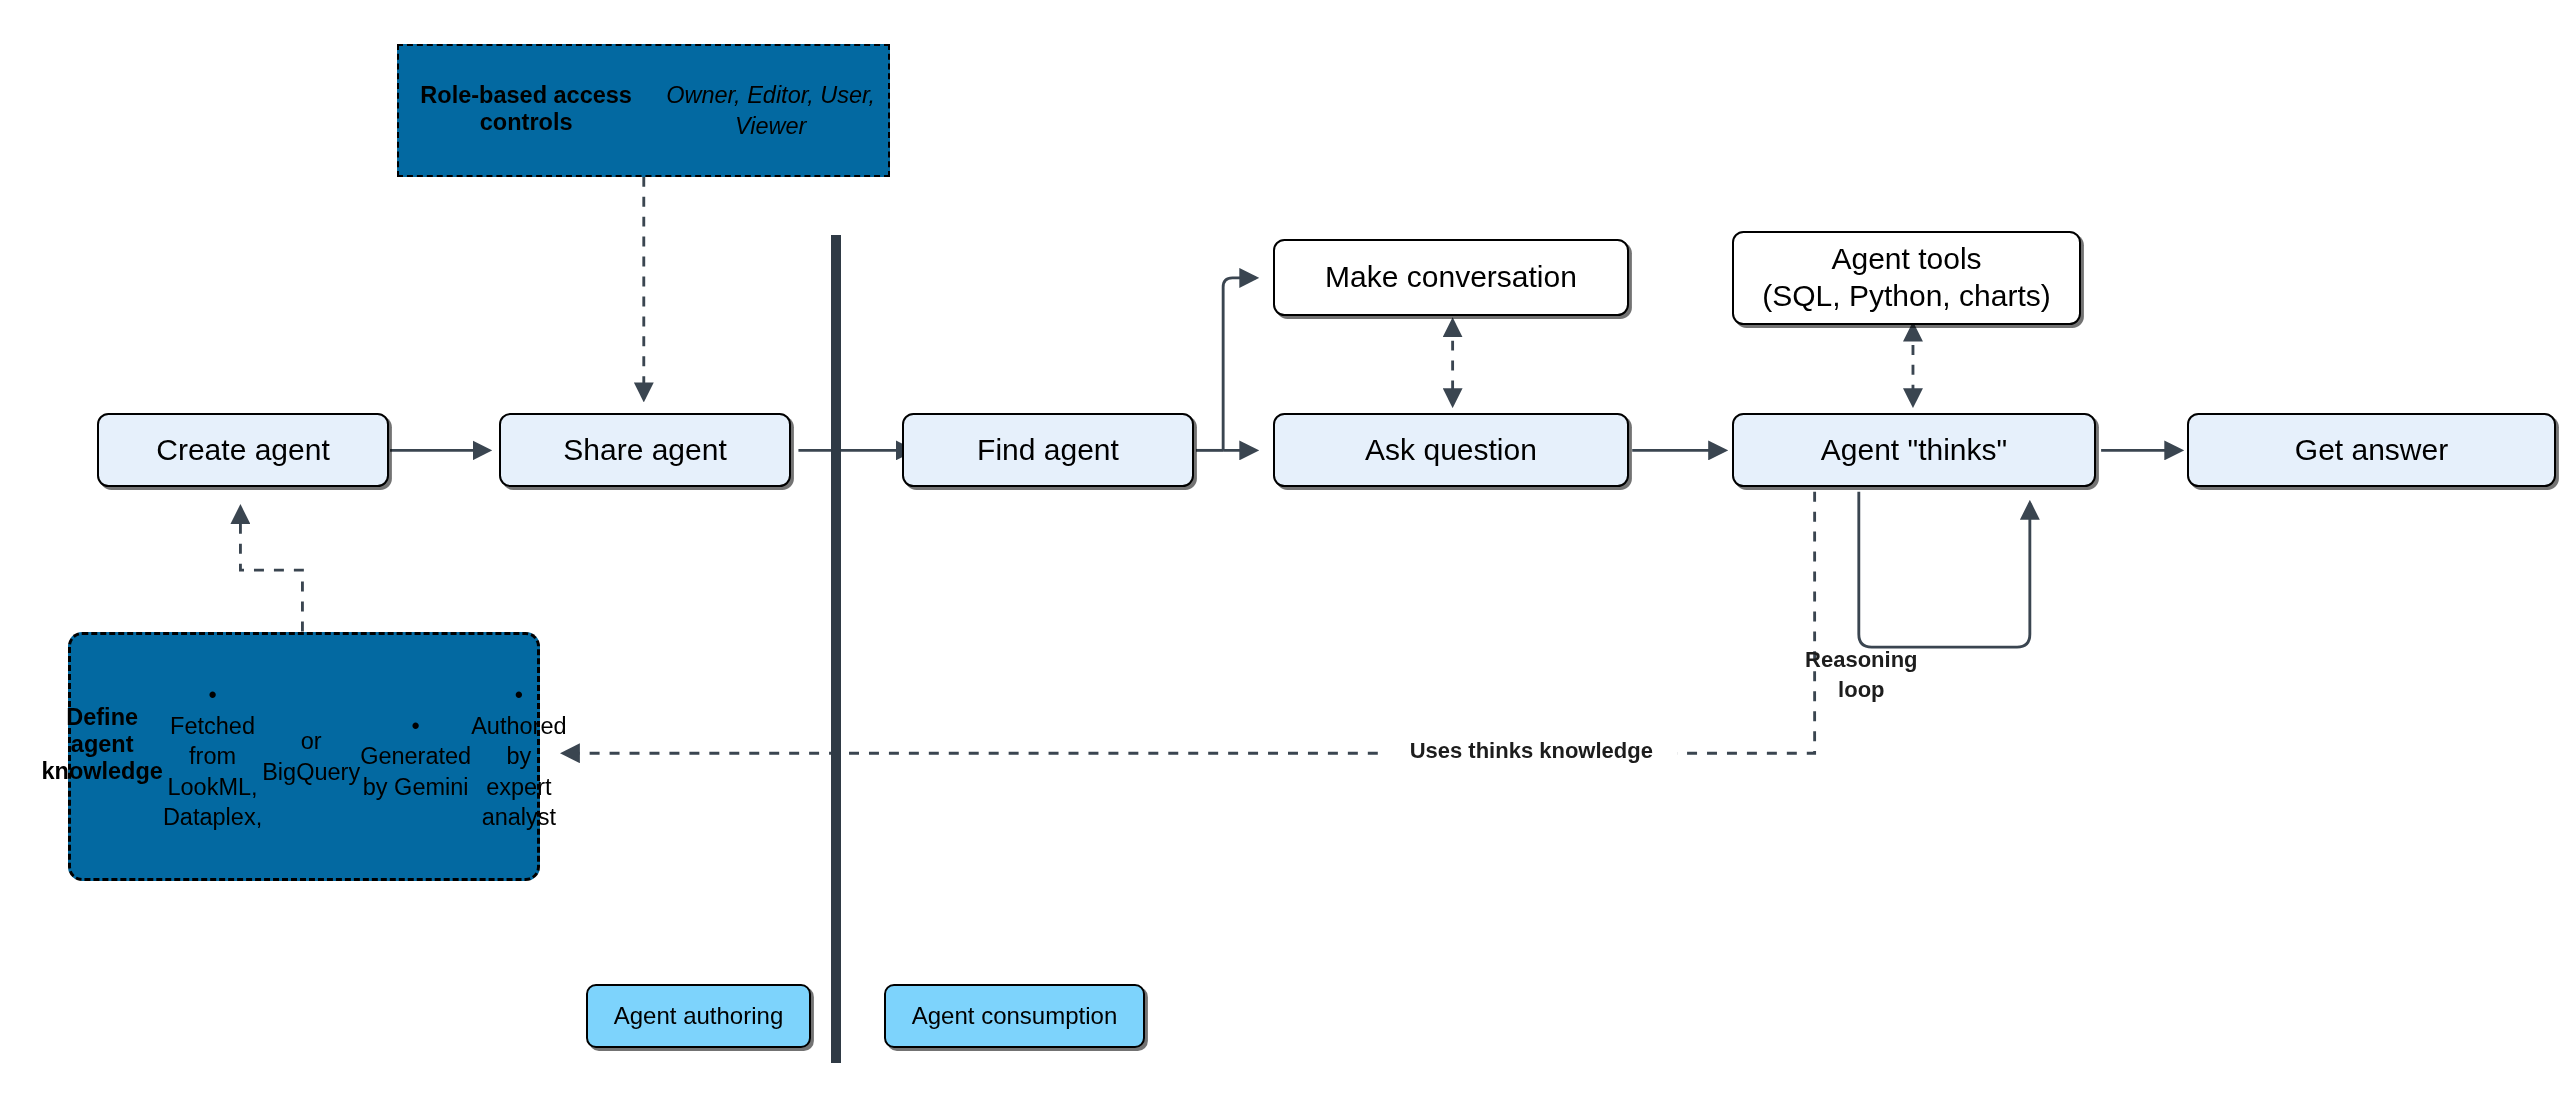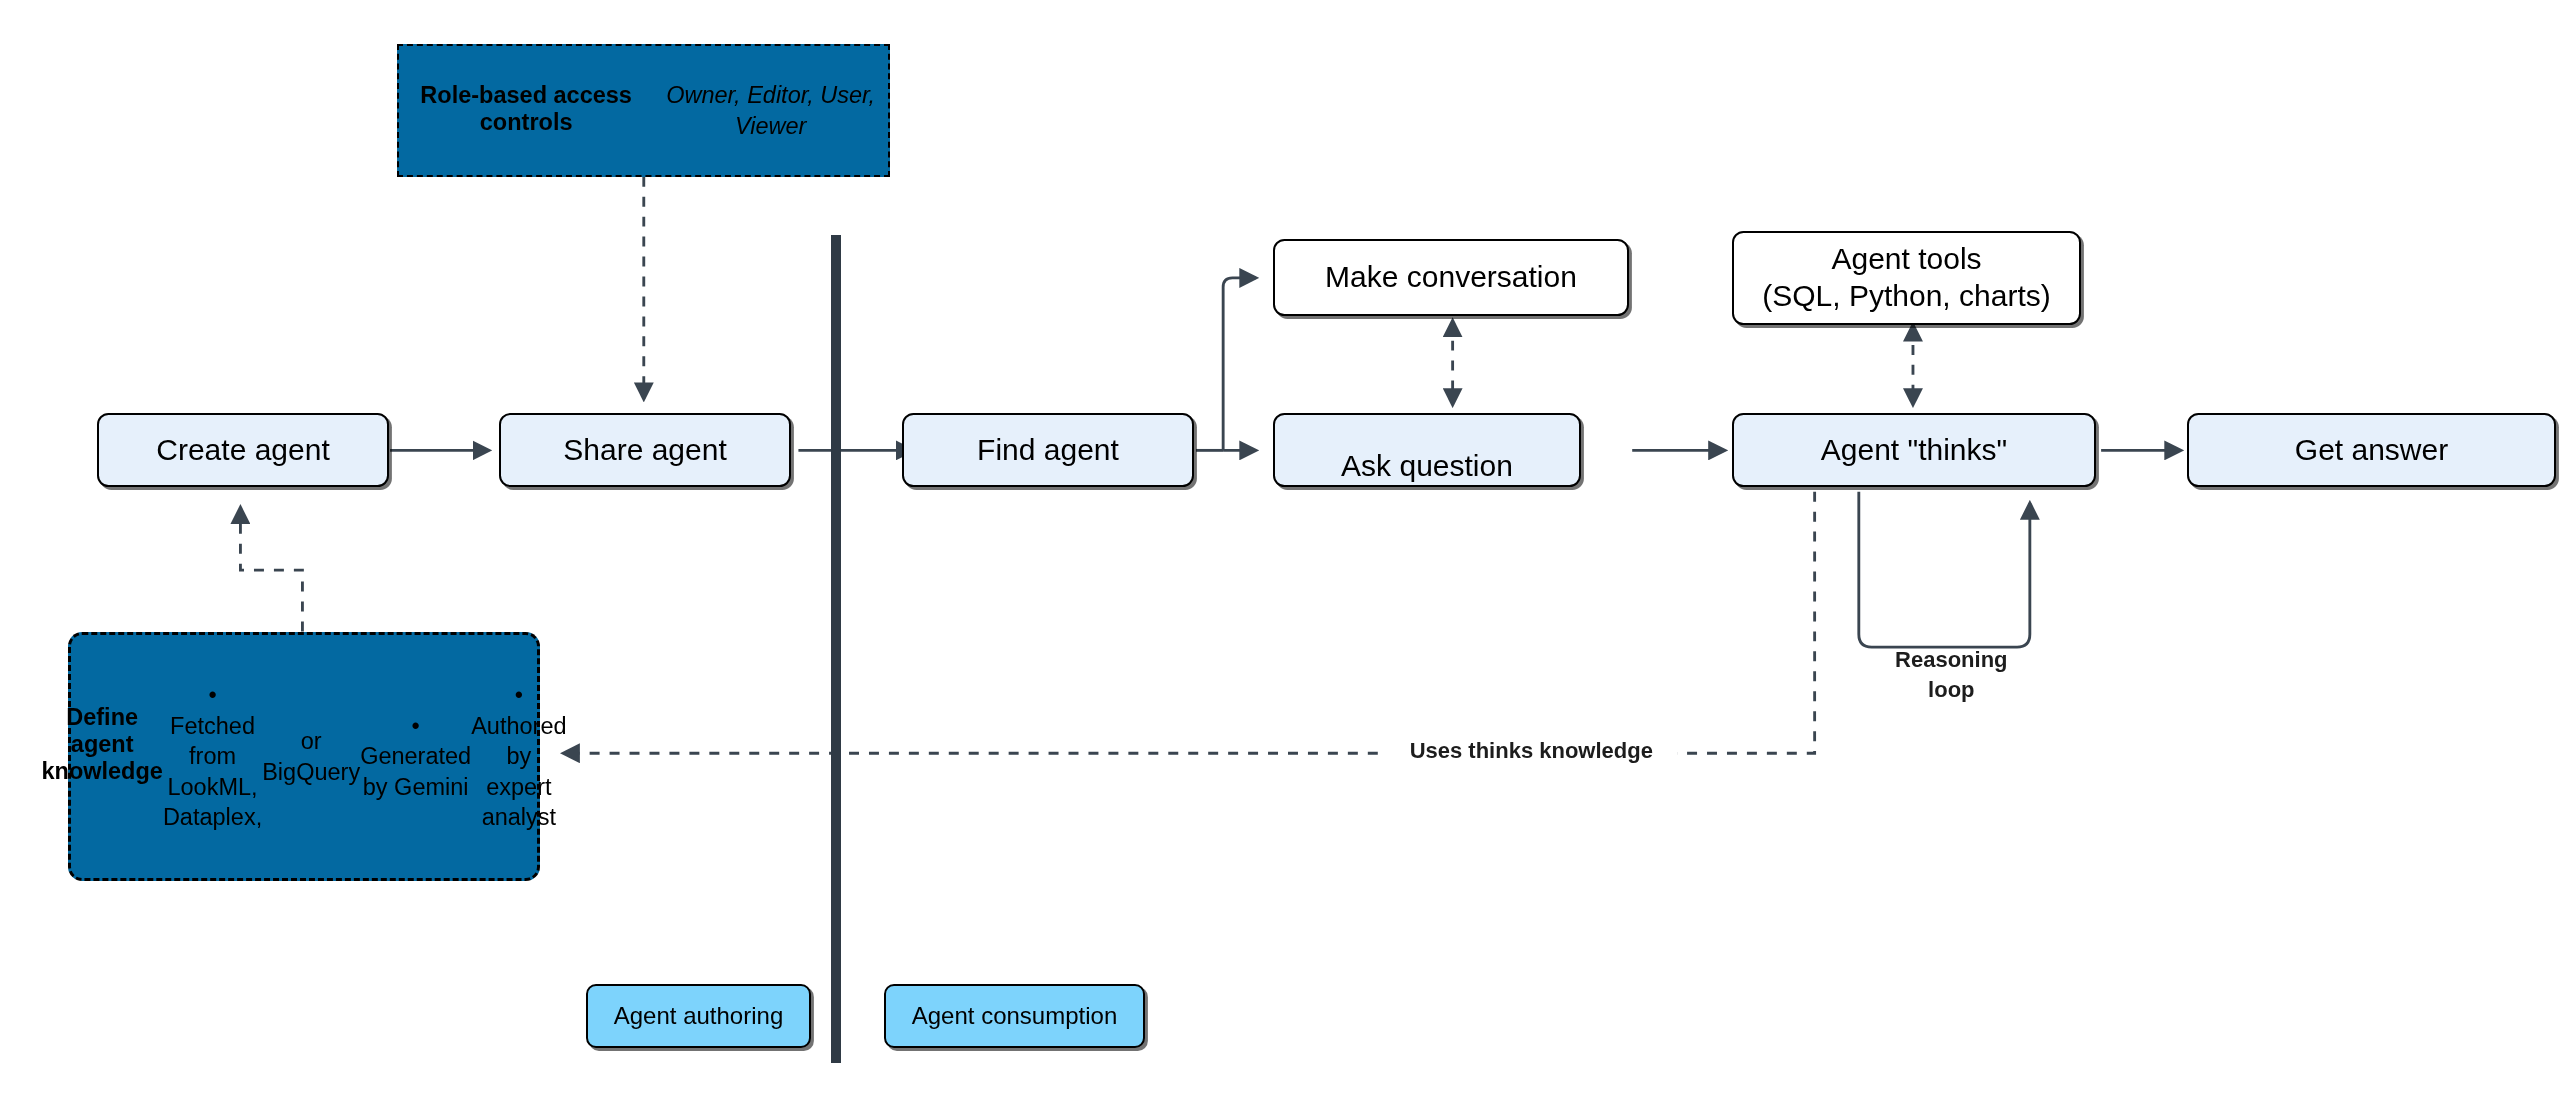--- a/index.html
+++ b/index.html
@@ -179,42 +179,42 @@
   </div>
 
   <div class="node node-blue" style="left:499px; top:413px; width:292px; height:74px;">
     <span>Share agent</span>
   </div>
 
   <div class="node node-white" style="left:1273px; top:239px; width:356px; height:77px;">
     <span>Make conversation</span>
   </div>
 
-  <div class="node node-blue" style="left:1273px; top:413px; width:308px; height:74px;align-items:flex-end;">
+  <div class="node node-blue" style="left:1273px; top:413px; width:356px; height:74px;">
     <span>Ask question</span>
   </div>
 
   <div class="node node-white" style="left:1732px; top:231px; width:349px; height:94px; flex-direction:column;">
     <span>Agent tools</span>
     <span>(SQL, Python, charts)</span>
   </div>
 
   <div class="node node-blue" style="left:1732px; top:413px; width:364px; height:74px;">
     <span>Agent "thinks"</span>
   </div>
 
   <div class="node node-blue" style="left:2187px; top:413px; width:369px; height:74px;">
     <span>Get answer</span>
   </div>
 
   <div class="edge-label" style="left:1386px; top:738px; width:282px;">
     <span>Uses thinks knowledge</span>
   </div>
 
-  <div class="edge-label" style="left:1865px; top:645px; width:164px; line-height:1.35; background:transparent;">
+  <div class="edge-label" style="left:1775px; top:645px; width:164px; line-height:1.35; background:transparent;">
     <div>Reasoning</div>
     <div>loop</div>
   </div>
 
   <div class="node node-green" style="left:586px; top:984px; width:225px; height:64px;">
     <span>Agent authoring</span>
   </div>
 
   <div class="node node-green" style="left:884px; top:984px; width:261px; height:64px;">
     <span>Agent consumption</span>

